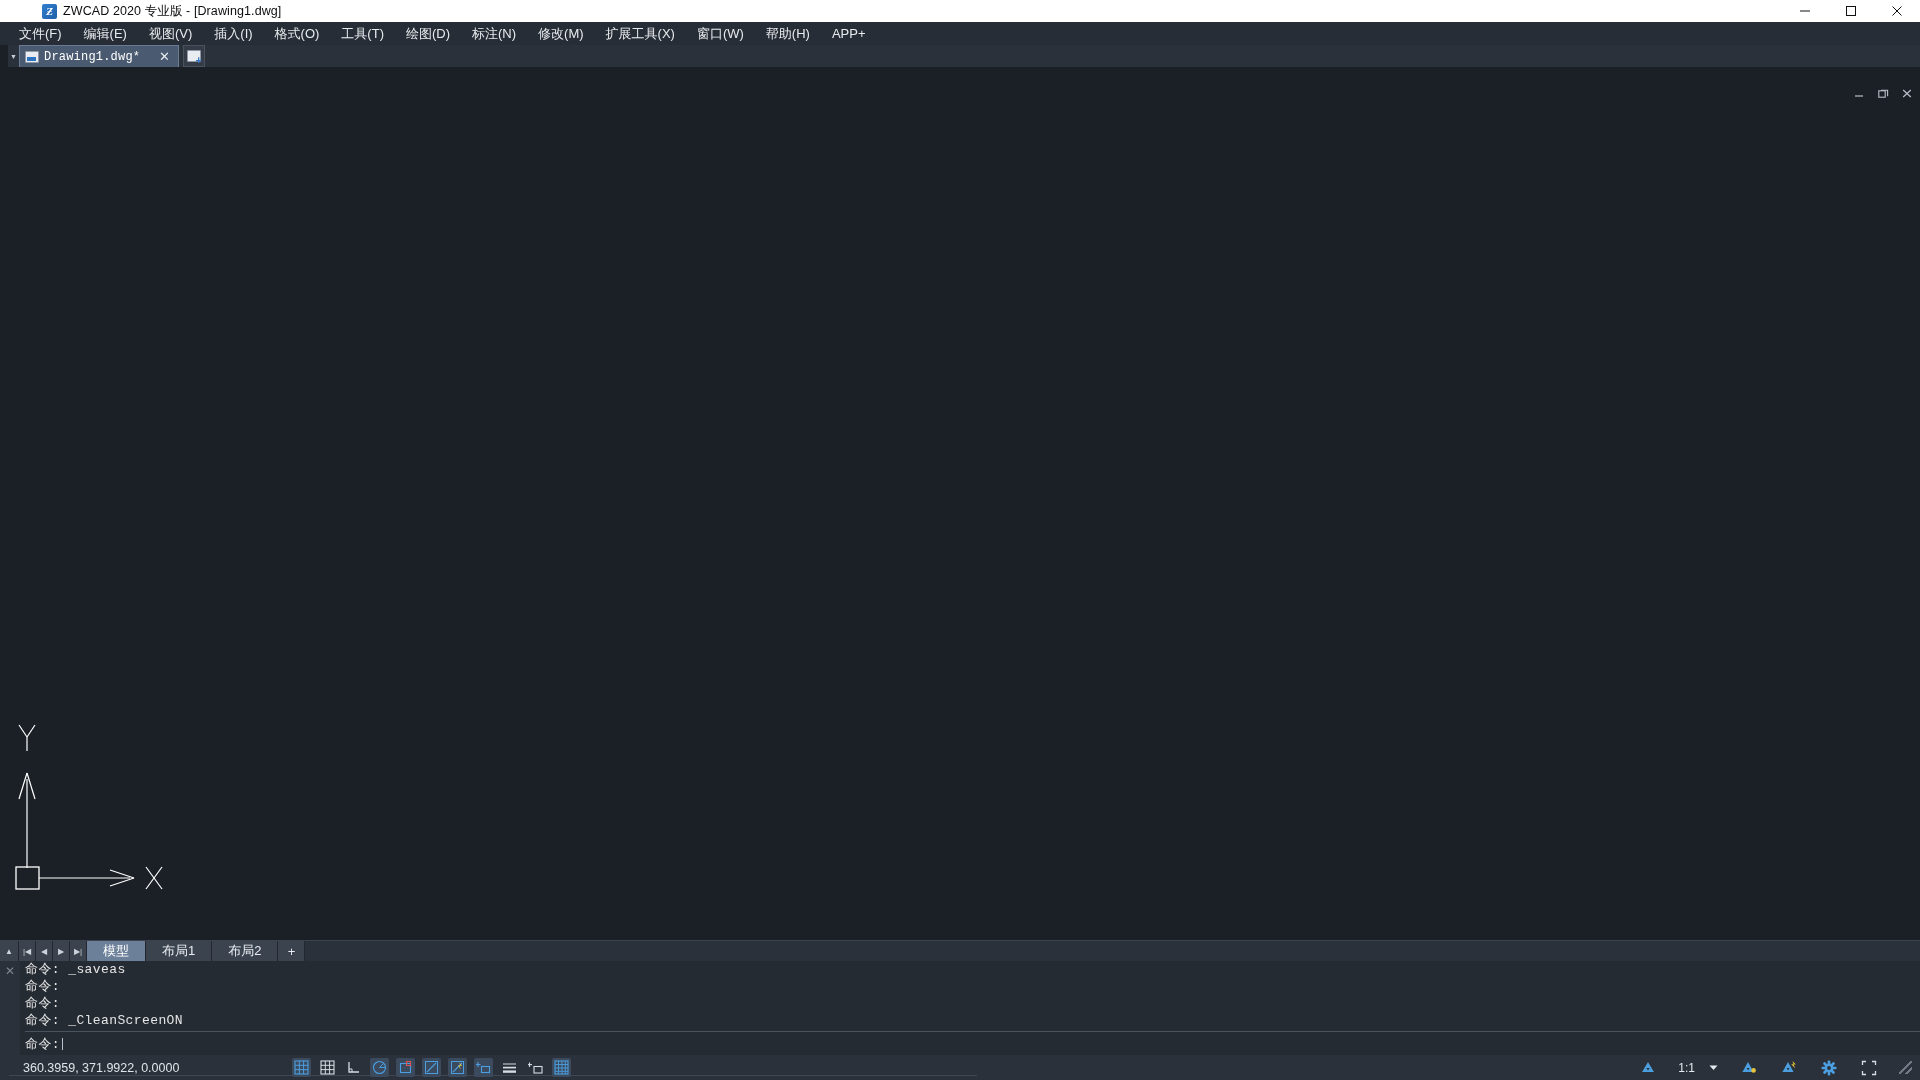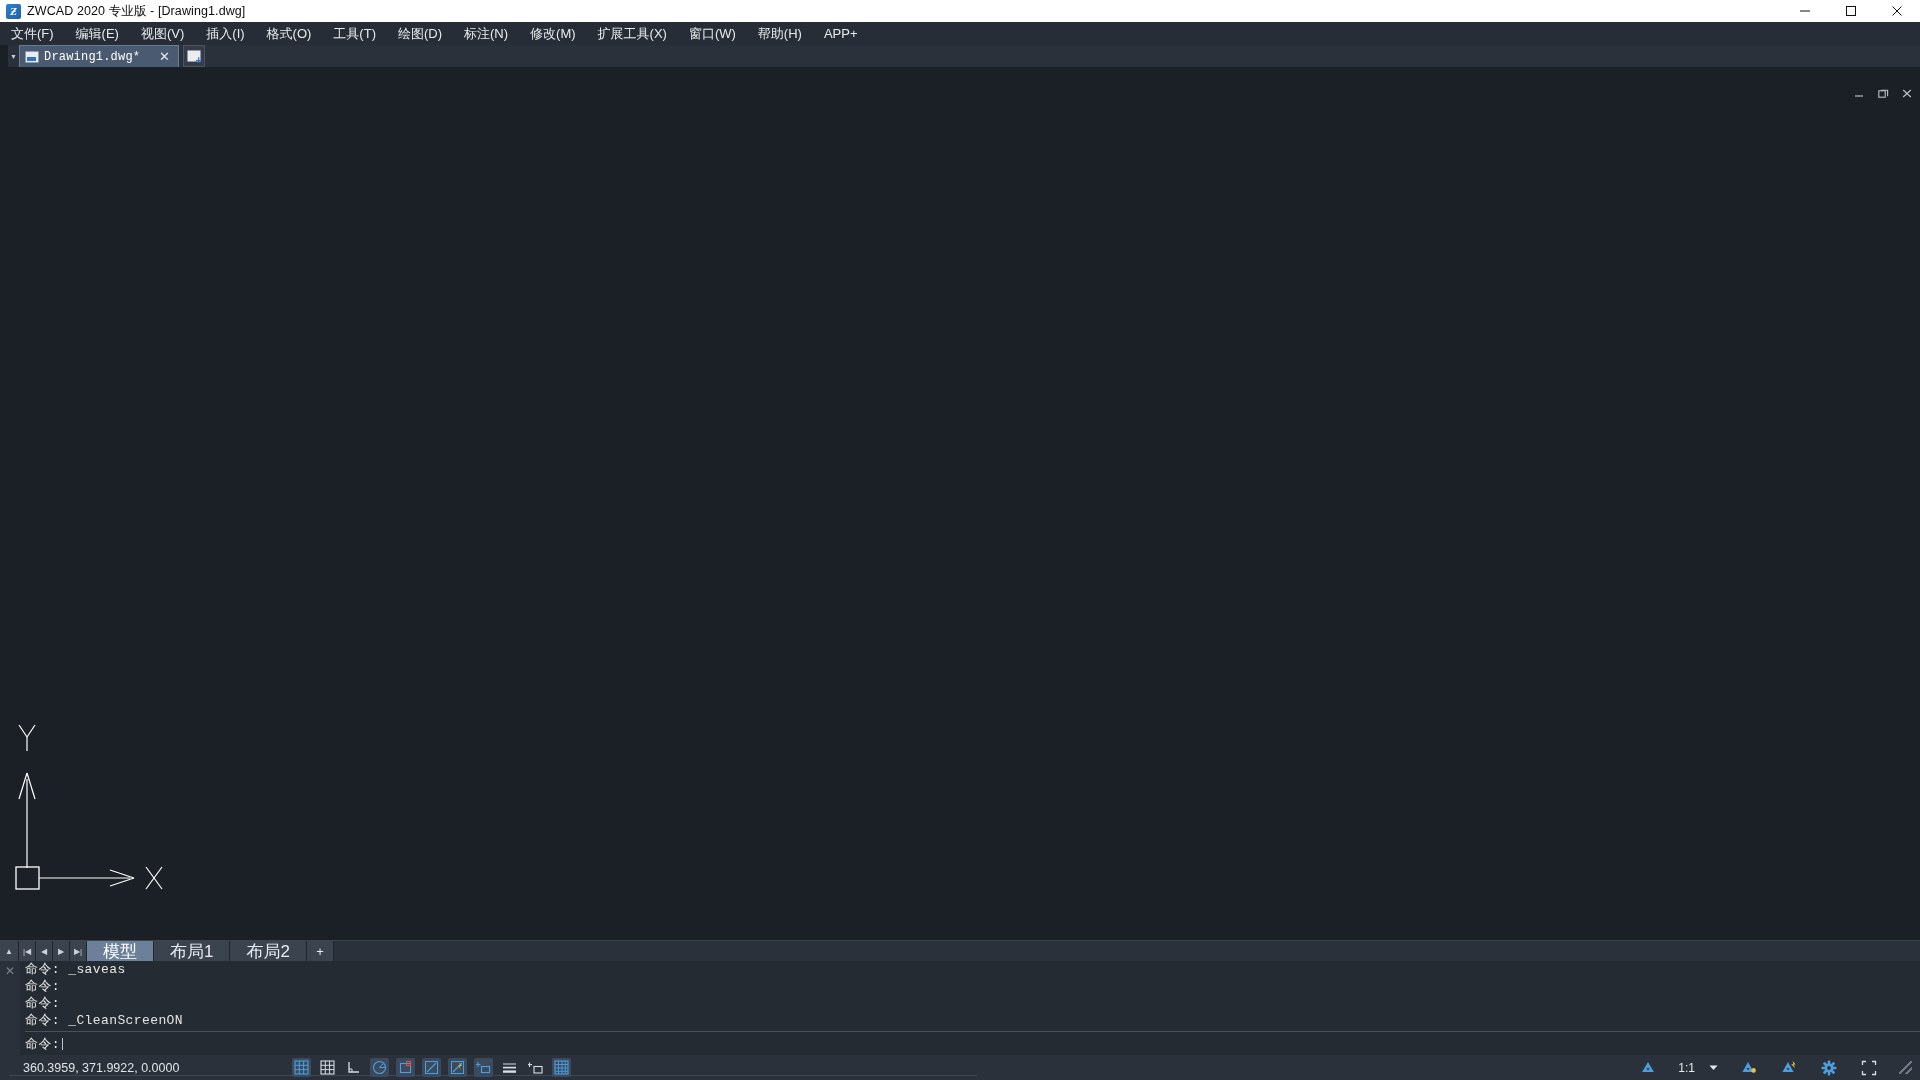--- a/index.html
+++ b/index.html
@@ -11,21 +11,21 @@
     -webkit-font-smoothing:antialiased;
   }
   #app { position:relative; width:1920px; height:1080px; }
 
   
   .titlebar {
     position:absolute; top:0; left:0; width:1920px; height:22px;
     background:#ffffff;
     display:flex; align-items:center;
   }
-  .title-left { display:flex; align-items:center; padding-left:6px; gap:6px; flex:1; }
+  .title-left { display:flex; align-items:center; padding-left:6px; gap:6px; flex:1;margin-left:36px; }
   .app-logo {
     width:15px; height:15px; border-radius:2px;
     background:linear-gradient(135deg,#2f7fd0 0%,#1f5fa8 100%);
     position:relative; flex:0 0 auto;
   }
   .app-logo::after{
     content:"Ƶ"; position:absolute; left:0; top:-1px; width:15px; height:15px;
     color:#fff; font-size:11px; line-height:16px; text-align:center;
     font-family:"Liberation Serif", serif; font-style:italic; font-weight:bold;
   }
@@ -34,21 +34,21 @@
   .win-btn {
     width:46px; height:22px; display:flex; align-items:center; justify-content:center;
     color:#111; font-size:12px; line-height:1;
   }
   .win-btn svg { display:block; }
 
   
   .menubar {
     position:absolute; top:22px; left:0; width:1920px; height:23px;
     background:#272d36;
-    display:flex; align-items:center; 
+    display:flex; align-items:center; padding-left:8px;
   }
   .menu-item {
     font-size:13px; color:#e8ebee; padding:3px 11px; white-space:nowrap; line-height:1.2;
   }
 
   
   .docstrip {
     position:absolute; top:45px; left:8px; width:1920px; height:22px;
     background:#2b313a; display:flex; align-items:stretch;
   }
@@ -109,21 +109,21 @@
   }
   .layoutbar { border-top:1px solid #3d444e; }
   .lt-nav {
     width:17px; display:flex; align-items:center; justify-content:center;
     background:#3b434f; border-right:1px solid #22262d; color:#cdd3da; font-size:8px;
   }
   .lt-nav.first { width:19px; }
   .lt-tab {
     display:flex; align-items:center; justify-content:center; padding:0 16px;
     background:#3b434f; border-right:1px solid #22262d;
-    font-size:17px; color:#e9edf2; white-space:nowrap;
+    font-size:13px; color:#e9edf2; white-space:nowrap;
   }
   .lt-tab.active { background:#6d8099; color:#ffffff; }
   .lt-plus {
     display:flex; align-items:center; justify-content:center; width:27px;
     background:#3b434f; border-right:1px solid #22262d; color:#e9edf2; font-size:13px;
   }
 
   
   .cmdwin {
     position:absolute; top:961px; left:0; width:1920px; height:94px;

